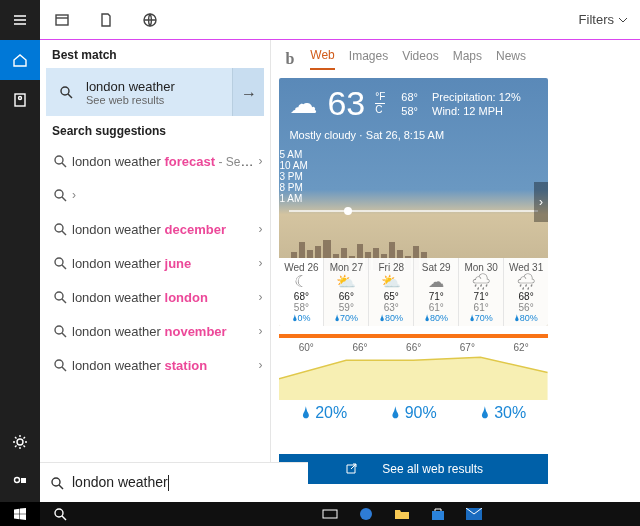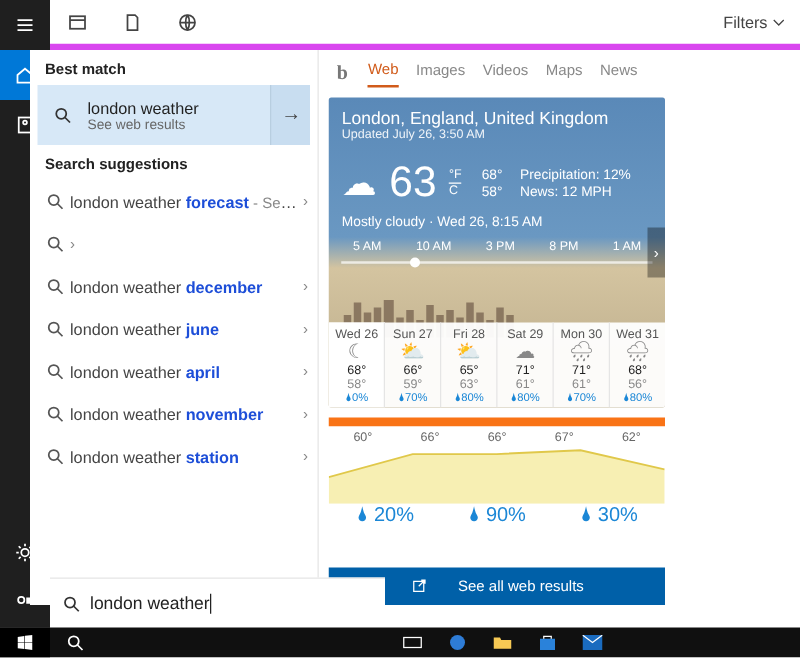--- a/index.html
+++ b/index.html
@@ -5,41 +5,41 @@
 * { margin: 0; padding: 0; box-sizing: border-box; font-family: 'Segoe UI', Arial, sans-serif; }
 body { width: 640px; height: 526px; overflow: hidden; background: #fff; position: relative; }
 
 
 .rail { position: absolute; left: 0; top: 0; width: 40px; height: 502px; background: #1f1f1f; display: flex; flex-direction: column; }
 .rail-item { width: 40px; height: 40px; display: flex; align-items: center; justify-content: center; color: #fff; }
 .rail-item.active { background: #0078d7; }
 .rail-spacer { flex: 1; }
 
 
-.header { position: absolute; left: 40px; top: 0; right: 0; height: 40px; background: #fff; border-bottom: 5px solid #d946ef; display: flex; align-items: center; text-align: center; }
+.header { position: absolute; left: 40px; top: 0; right: 0; height: 40px; background: #fff; border-bottom: 1px solid #d946ef; display: flex; align-items: center; text-align: center; }
 .header-icon { width: 44px; height: 40px; display: flex; align-items: center; justify-content: center; color: #444; }
 .filters { margin-left: auto; padding: 0 12px; color: #444; font-size: 13px; display: flex; align-items: center; gap: 4px; }
 
 
-.main { position: absolute; left: 24px; top: 40px; width: 516px; height: 444px; display: flex; }
+.main { position: absolute; left: 40px; top: 40px; width: 516px; height: 444px; display: flex; }
 .col-left { width: 268px; background: #fff; overflow: hidden; }
 .col-right { width: 332px; background: #fff; border-left: 1px solid #e5e5e5; overflow: hidden; position: relative; }
 
 .section-header { font-size: 12px; font-weight: 600; padding: 8px 12px 6px; color: #222; }
 .best-match { display: flex; align-items: center; background: #d7e8f7; height: 48px; margin: 0 6px; }
 .best-icon { width: 40px; display: flex; align-items: center; justify-content: center; color: #333; }
 .best-text { flex: 1; }
 .best-title { font-size: 13px; color: #222; }
 .best-sub { font-size: 11px; color: #666; }
 .best-arrow { width: 32px; height: 48px; background: #c8ddf0; display: flex; align-items: center; justify-content: center; color: #444; border-left: 1px solid #b8cee0; }
 
 .sug { display: flex; align-items: center; height: 34px; padding: 0 8px; }
 .sug-icon { width: 24px; color: #555; display:flex; justify-content:center;}
 .sug-text { flex: 1; font-size: 13px; color: #444; white-space: nowrap; overflow: hidden; text-overflow: ellipsis; }
-.sug-text b { color: #1d4ed8; font-weight: 600; }
+.sug-text b { color: #ec4899; font-weight: 600; }
 .sug-sub { color: #888; font-size: 12px; }
 .sug-chevron { color: #888; font-size: 12px; }
 
 
 .bing-head { display: flex; align-items: center; gap: 14px; padding: 8px 14px 0; font-size: 12px; }
 .bing-logo { font-family: Georgia, serif; font-weight: bold; font-size: 16px; color: #777; margin-right: 2px;}
 .bing-tab { color: #888; padding-bottom: 6px; cursor: pointer; }
 .bing-tab.active { color: #d15b1a; border-bottom: 2px solid #d15b1a; }
 
 .weather-hero { position: relative; margin: 8px 8px 0 8px; height: 248px; border-radius: 2px; overflow: hidden; background: linear-gradient(#5a89b8 0%, #6a98c2 45%, #d4c4a0 55%, #b8a988 100%); color: #fff; }
@@ -47,39 +47,39 @@
 .loc { font-size: 14px; font-weight: 400; }
 .upd { font-size: 10px; opacity: 0.9; }
 .hero-now { display: flex; align-items: center; padding: 6px 10px; gap: 10px; }
 .cloud { font-size: 28px; }
 .temp { font-size: 34px; font-weight: 300; }
 .units { font-size: 10px; line-height: 12px; }
 .units .f { border-bottom: 1px solid #fff; }
 .hilo { font-size: 11px; line-height: 14px; margin-left: 6px;}
 .meta { font-size: 11px; line-height: 14px; margin-left: 4px;}
 .cond { font-size: 11px; padding: 0 10px; }
-.timeline { display: flex; justify-content: space-between; font-size: 10px; padding: 8px 19px 0; }
+.timeline { display: flex; justify-content: space-between; font-size: 10px; padding: 8px 0 0; flex-direction: column; }
 .track { position: relative; height: 2px; background: rgba(255,255,255,0.7); margin: 6px 10px 0; }
 .track .dot { position: absolute; left: 22%; top: -3px; width: 8px; height: 8px; border-radius: 50%; background: #fff; }
 
 .buildings { position: absolute; bottom: 56px; left: 0; right: 0; height: 32px; display:flex; align-items:flex-end; gap:2px; padding:0 12px; opacity:0.85;}
 .buildings span { background: rgba(120,100,80,0.9); width: 6px; }
 
 .forecast { position: absolute; bottom: 0; left: 0; right: 0; display: flex; background: rgba(255,255,255,0.95); color: #333; }
 .fday { flex: 1; text-align: center; padding: 4px 0 2px; font-size: 10px; border-right: 1px solid #e5e5e5; position: relative;}
 .fday:last-child { border-right: none; }
 .fday .d { color: #555; }
 .fday .ic { font-size: 16px; line-height: 18px; color: #888; }
 .fday .hi { color: #222; }
 .fday .lo { color: #888; }
 .fday .pr { color: #1b87d6; font-size: 9px; }
 .fday.today { background: #fff; }
 .fcar { position: absolute; right: 0; top: 50%; transform: translateY(-50%); width: 14px; height: 40px; background: rgba(0,0,0,0.35); color:#fff; display:flex; align-items:center; justify-content:center; font-size:12px;}
 
-.chart { margin: 8px 8px 0 8px; height: 92px; position: relative; border-top: 7px solid #f97316; }
+.chart { margin: 8px 8px 0 8px; height: 92px; position: relative; border-top: 4px solid #f97316; }
 .chart svg { width: 100%; height: 62px; display:block;}
 .chart-labels { position: absolute; top: 4px; left: 0; right: 0; display: flex; justify-content: space-around; font-size: 10px; color: #666; }
 .chart-precip { position: absolute; bottom: 4px; left: 0; right: 0; display: flex; justify-content: space-around; font-size: 16px; color: #1b87d6; }
 
 .see-all { position: absolute; bottom: 0; left: 8px; right: 8px; height: 30px; background: #0060a8; color: #fff; font-size: 12px; display: flex; align-items: center; justify-content: center; gap: 24px; }
 
 
 .searchbar { position: absolute; left: 40px; bottom: 24px; width: 268px; height: 40px; border-top: 1px solid #e5e5e5; display: flex; align-items: center; background: #fff; padding: 0 10px; gap: 8px; }
 .cursor { border-right: 1px solid #222; animation: blink 1s infinite; display:inline-block; height:16px; vertical-align:middle;}
 @keyframes blink { 50% { opacity: 0; } }
@@ -213,21 +213,21 @@
     <div class="sug-text">london weather <b>june</b><span class="sug-sub"></span></div>
     <div class="sug-chevron">›</div>
         </div>
         <div class="sug">
           <div class="sug-icon">
             <svg class="svg-icon search-glyph">
               <circle cx="6" cy="6" r="4"></circle>
               <path d="M9 9l4 4"></path>
             </svg>
           </div>
-    <div class="sug-text">london weather <b>april</b><span class="sug-sub"></span></div>
+    <div class="sug-text">london weather <b>london</b><span class="sug-sub"></span></div>
     <div class="sug-chevron">›</div>
         </div>
         <div class="sug">
           <div class="sug-icon">
             <svg class="svg-icon search-glyph">
               <circle cx="6" cy="6" r="4"></circle>
               <path d="M9 9l4 4"></path>
             </svg>
           </div>
     <div class="sug-text">london weather <b>november</b><span class="sug-sub"></span></div>
@@ -251,41 +251,37 @@
       <span class="bing-logo">b</span>
 
     <span class="bing-tab active">Web</span>
         <span class="bing-tab">Images</span>
         <span class="bing-tab">Videos</span>
         <span class="bing-tab">Maps</span>
         <span class="bing-tab">News</span>
       </div>
 
     <div class="weather-hero">
-      <div class="hero-top">
-        <div class="loc">London, England, United Kingdom</div>
-        <div class="upd">Updated July 26, 3:50 AM</div>
-      </div>
       <div class="hero-now">
         <div class="cloud">☁</div>
         <div class="temp">63</div>
         <div class="units">
             <div class="f">°F</div>
             <div>C</div>
           </div>
         <div class="hilo">
             <div>68°</div>
             <div>58°</div>
           </div>
         <div class="meta">
           <div><span>Precipitation:</span> <span>12%</span></div>
-          <div><span>News:</span> <span>12 MPH</span></div>
-        </div>
-      </div>
-      <div class="cond">Mostly cloudy · Wed 26, 8:15 AM</div>
+          <div><span>Wind:</span> <span>12 MPH</span></div>
+        </div>
+      </div>
+      <div class="cond">Mostly cloudy · Sat 26, 8:15 AM</div>
       <div class="timeline" id="timeline">
           <span>5 AM</span>
           <span>10 AM</span>
           <span>3 PM</span>
           <span>8 PM</span>
           <span>1 AM</span>
         </div>
       <div class="track">
           <div class="dot"></div>
         </div>
@@ -310,21 +306,21 @@
       </div>
       <div class="forecast" id="forecast">
           <div class="fday today">
             <div class="d">Wed 26</div>
             <div class="ic">☾</div>
             <div class="hi">68°</div>
             <div class="lo">58°</div>
             <div class="pr">🌢0%</div>
           </div>
           <div class="fday">
-            <div class="d">Sun 27</div>
+            <div class="d">Mon 27</div>
             <div class="ic">⛅</div>
             <div class="hi">66°</div>
             <div class="lo">59°</div>
             <div class="pr">🌢70%</div>
           </div>
           <div class="fday">
             <div class="d">Fri 28</div>
             <div class="ic">⛅</div>
             <div class="hi">65°</div>
             <div class="lo">63°</div>

